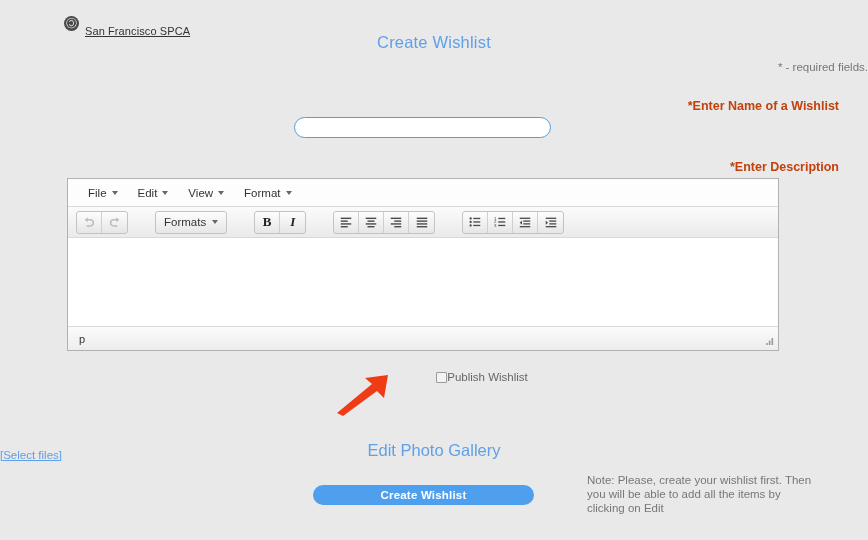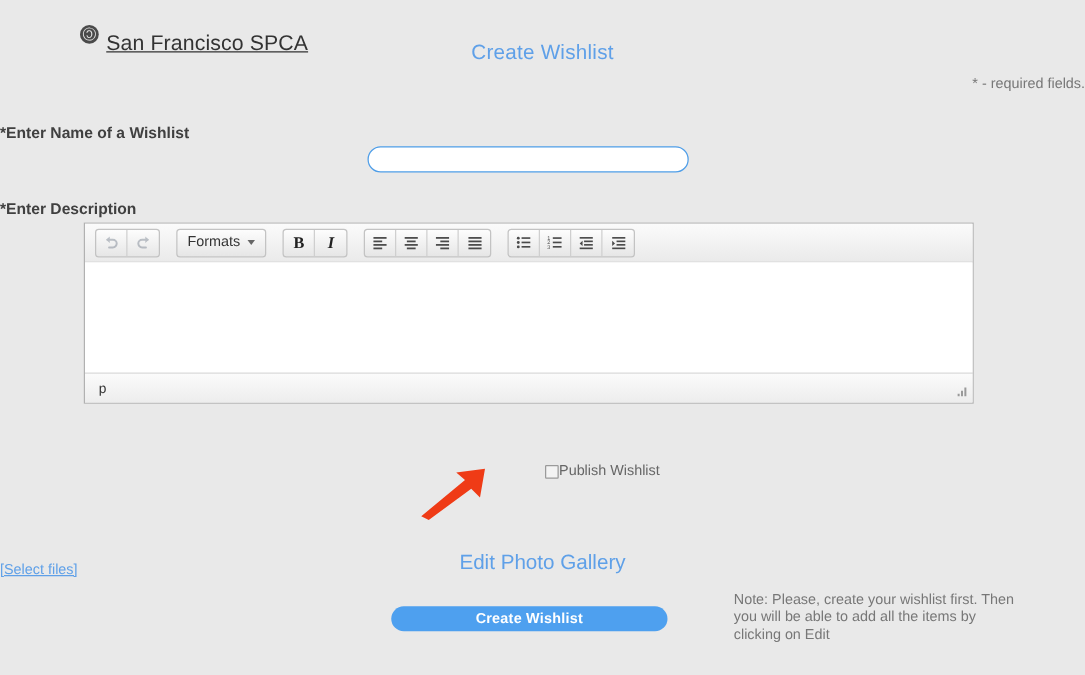--- a/index.html
+++ b/index.html
@@ -38,21 +38,21 @@
     background: #4a4a4a;
     color: #e9e9e9;
     font-size: 11px;
     line-height: 15px;
     text-align: center;
     font-family: "DejaVu Sans", sans-serif;
     transform: scaleX(-1);
     flex: none;
   }
   .brand-name {
-    font-size: 17px;
+    font-size: 11px;
     color: #333;
     text-decoration: underline;
     letter-spacing: .1px;
     white-space: nowrap;
     margin-top: 16px;
   }
 
   
   .page-title {
     position: absolute;
@@ -70,23 +70,23 @@
     width: 868px;
     text-align: right;
     font-size: 11.5px;
     color: #777;
   }
 
   .field-label {
     position: absolute;
     left: 0;
     width: 839px;
-    text-align: left;
+    text-align: right;
     font-size: 12.5px;
-    color: #404040;
+    color: #c2410c;
     font-weight: bold;
   }
   #name-label { top: 99px; }
   #desc-label { top: 160px; }
 
   
   .name-input {
     position: absolute;
     left: 294px; top: 117px;
     width: 257px;
@@ -137,21 +137,21 @@
     display: inline-block;
   }
 
   .toolbar {
     height: 30px;
     background: linear-gradient(to bottom,#fbfbfb,#eaeaea);
     border-bottom: 1px solid #d9d9d9;
     display: flex;
     align-items: center;
     padding-left: 8px;
-    gap: 4px;
+    gap: 18px;
   }
   .tgroup {
     display: flex;
     align-items: center;
     margin-right: 9px;
     border: 1px solid #c3c3c3;
     border-radius: 3px;
     overflow: hidden;
     background: linear-gradient(to bottom,#fdfdfd,#e6e6e6);
     height: 21px;
@@ -294,20 +294,38 @@
 <div class="page-title">Create Wishlist</div>
 <div class="required-note">* - required fields.</div>
 
 <div class="field-label" id="name-label">*Enter Name of a Wishlist</div>
 <input class="name-input" type="text" value="" style="">
 
 <div class="field-label" id="desc-label">*Enter Description</div>
 
 <div class="editor">
 
+  <div class="menubar">
+    <div class="menu-item">
+      <span>File</span>
+      <span class="caret"></span>
+    </div>
+    <div class="menu-item">
+      <span>Edit</span>
+      <span class="caret"></span>
+    </div>
+    <div class="menu-item">
+      <span>View</span>
+      <span class="caret"></span>
+    </div>
+    <div class="menu-item">
+      <span>Format</span>
+      <span class="caret"></span>
+    </div>
+  </div>
 
   <div class="toolbar">
 
     <div class="tgroup">
       <div class="tbtn dim">
         <span>
           <svg width="14" height="14" viewBox="0 0 16 16">
               <path d="M4.5 5.5h5a3.5 3.5 0 0 1 0 7H6" fill="none" stroke="#6b7585" stroke-width="1.8" stroke-linecap="round"></path>
               <path d="M6.6 2.6 3.3 5.5l3.3 2.9z" fill="#6b7585"></path>
             </svg>

